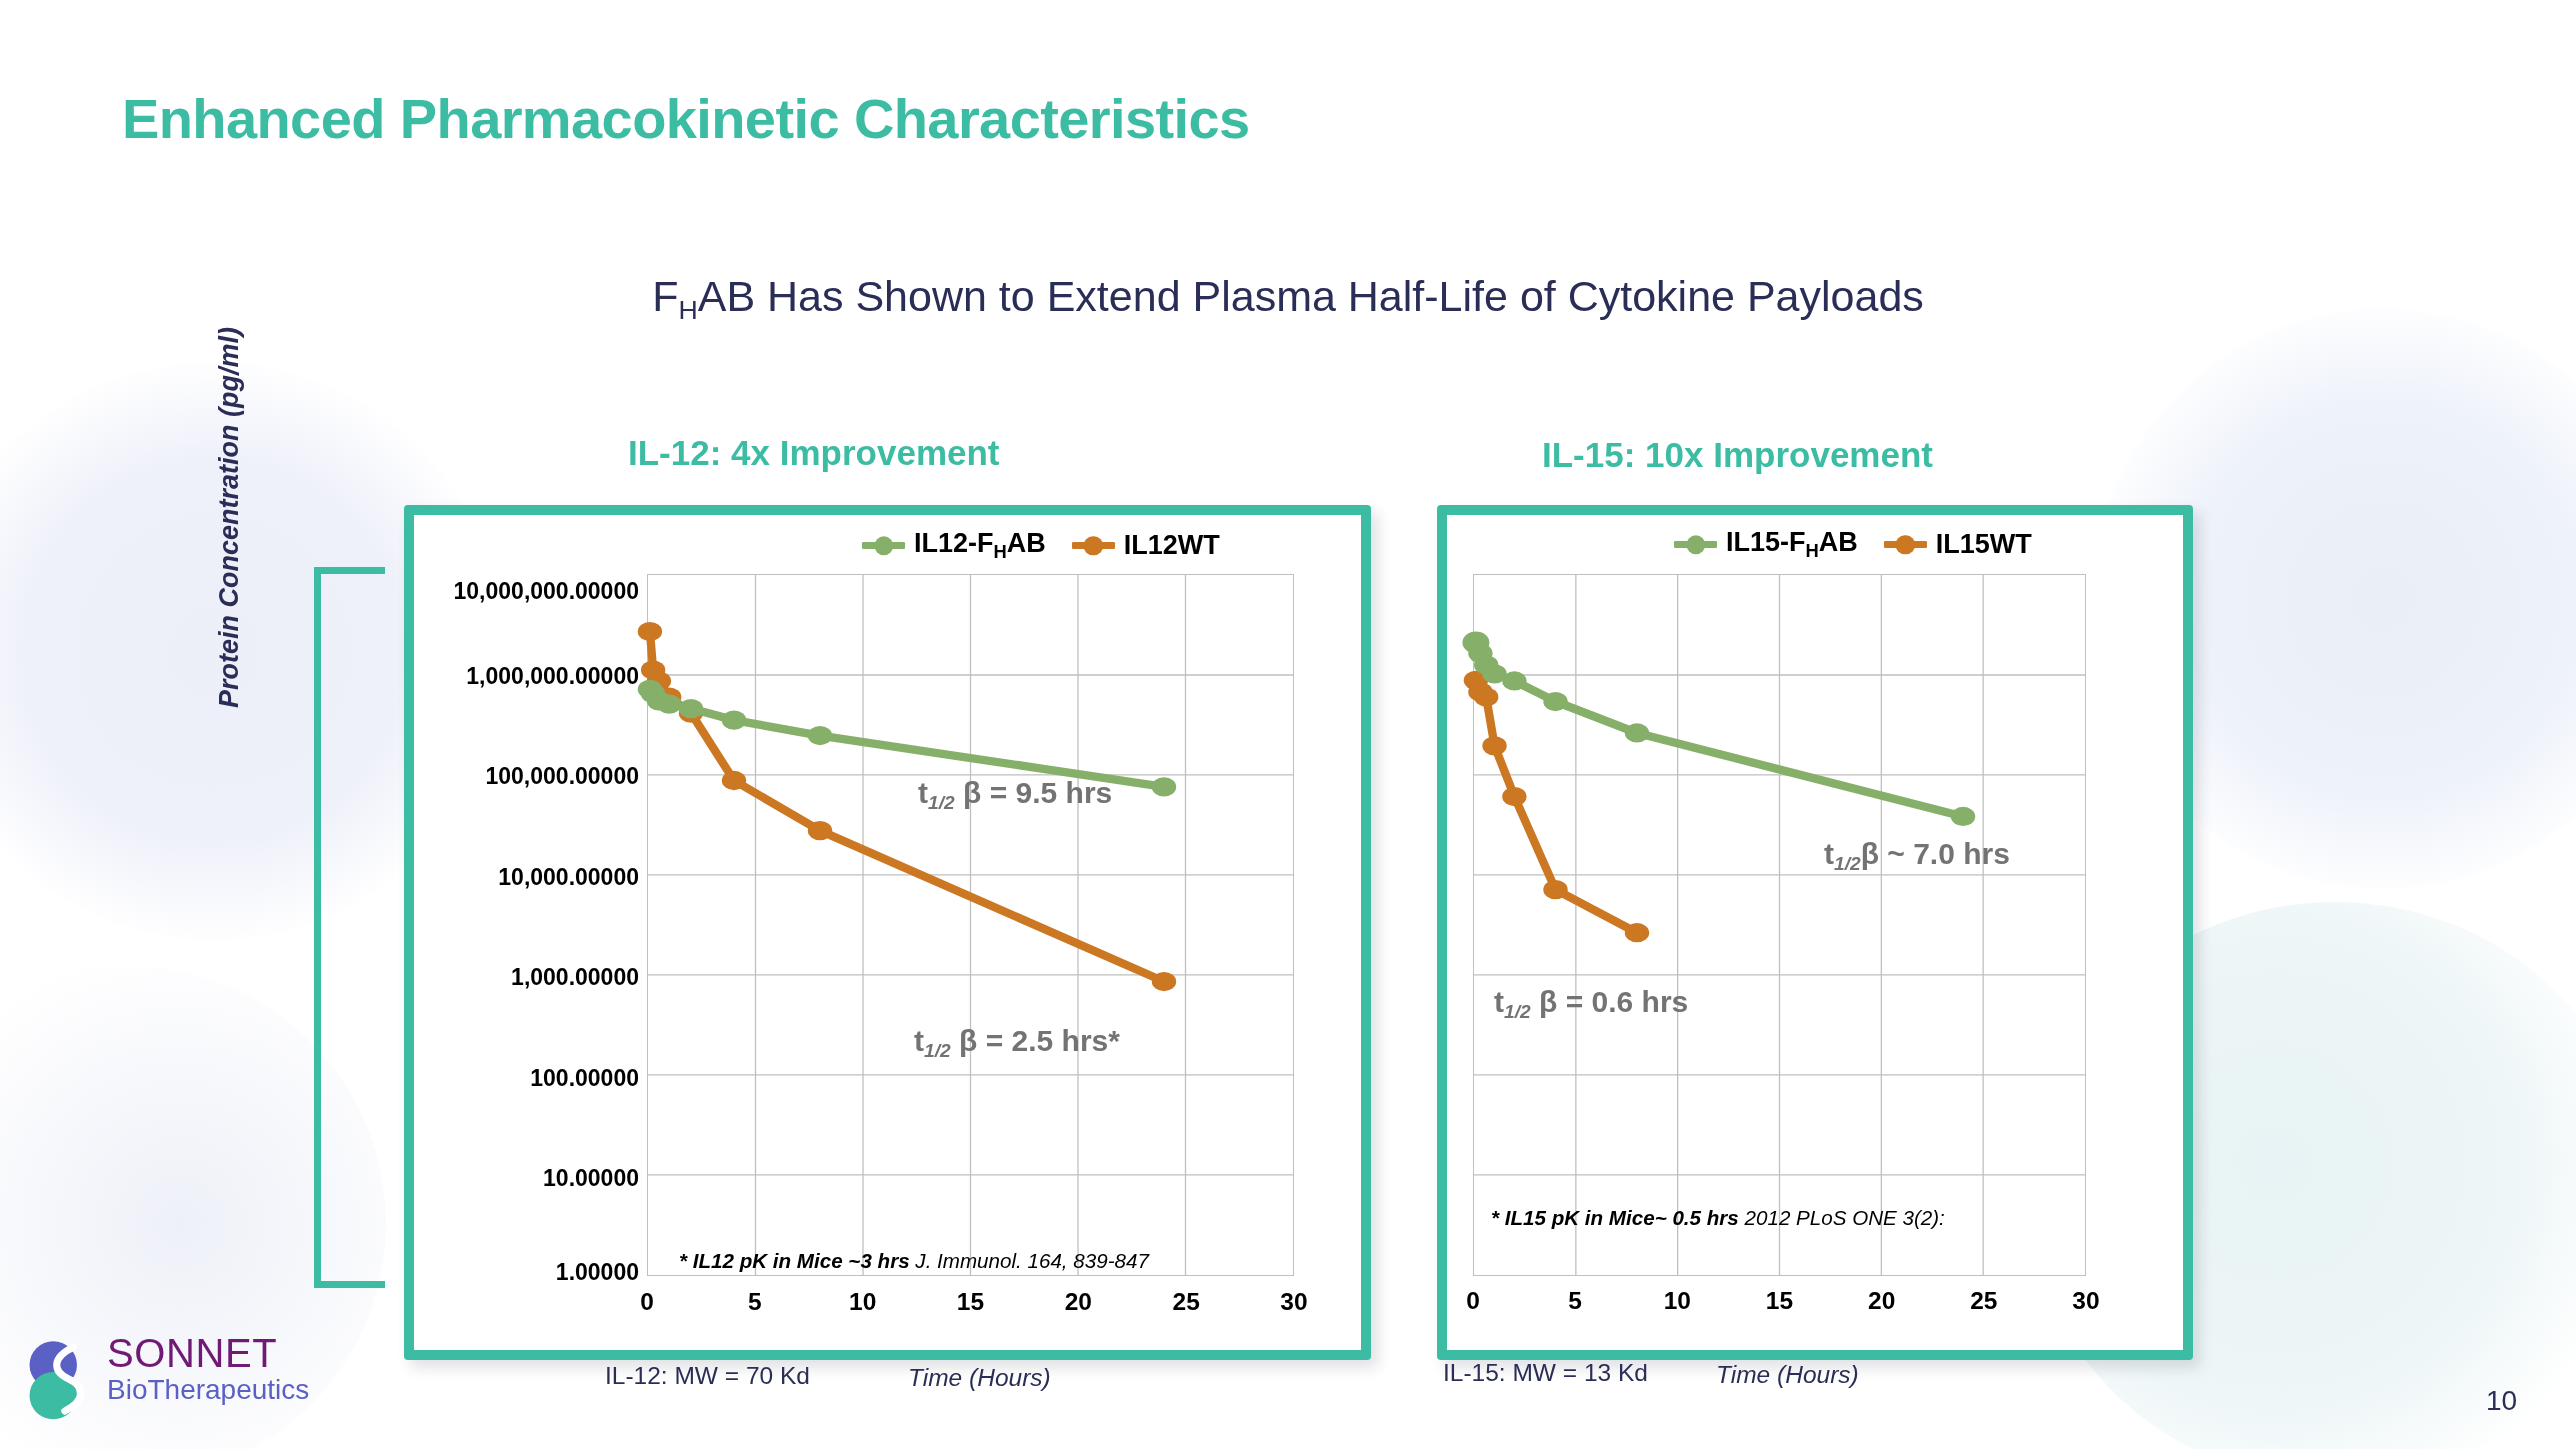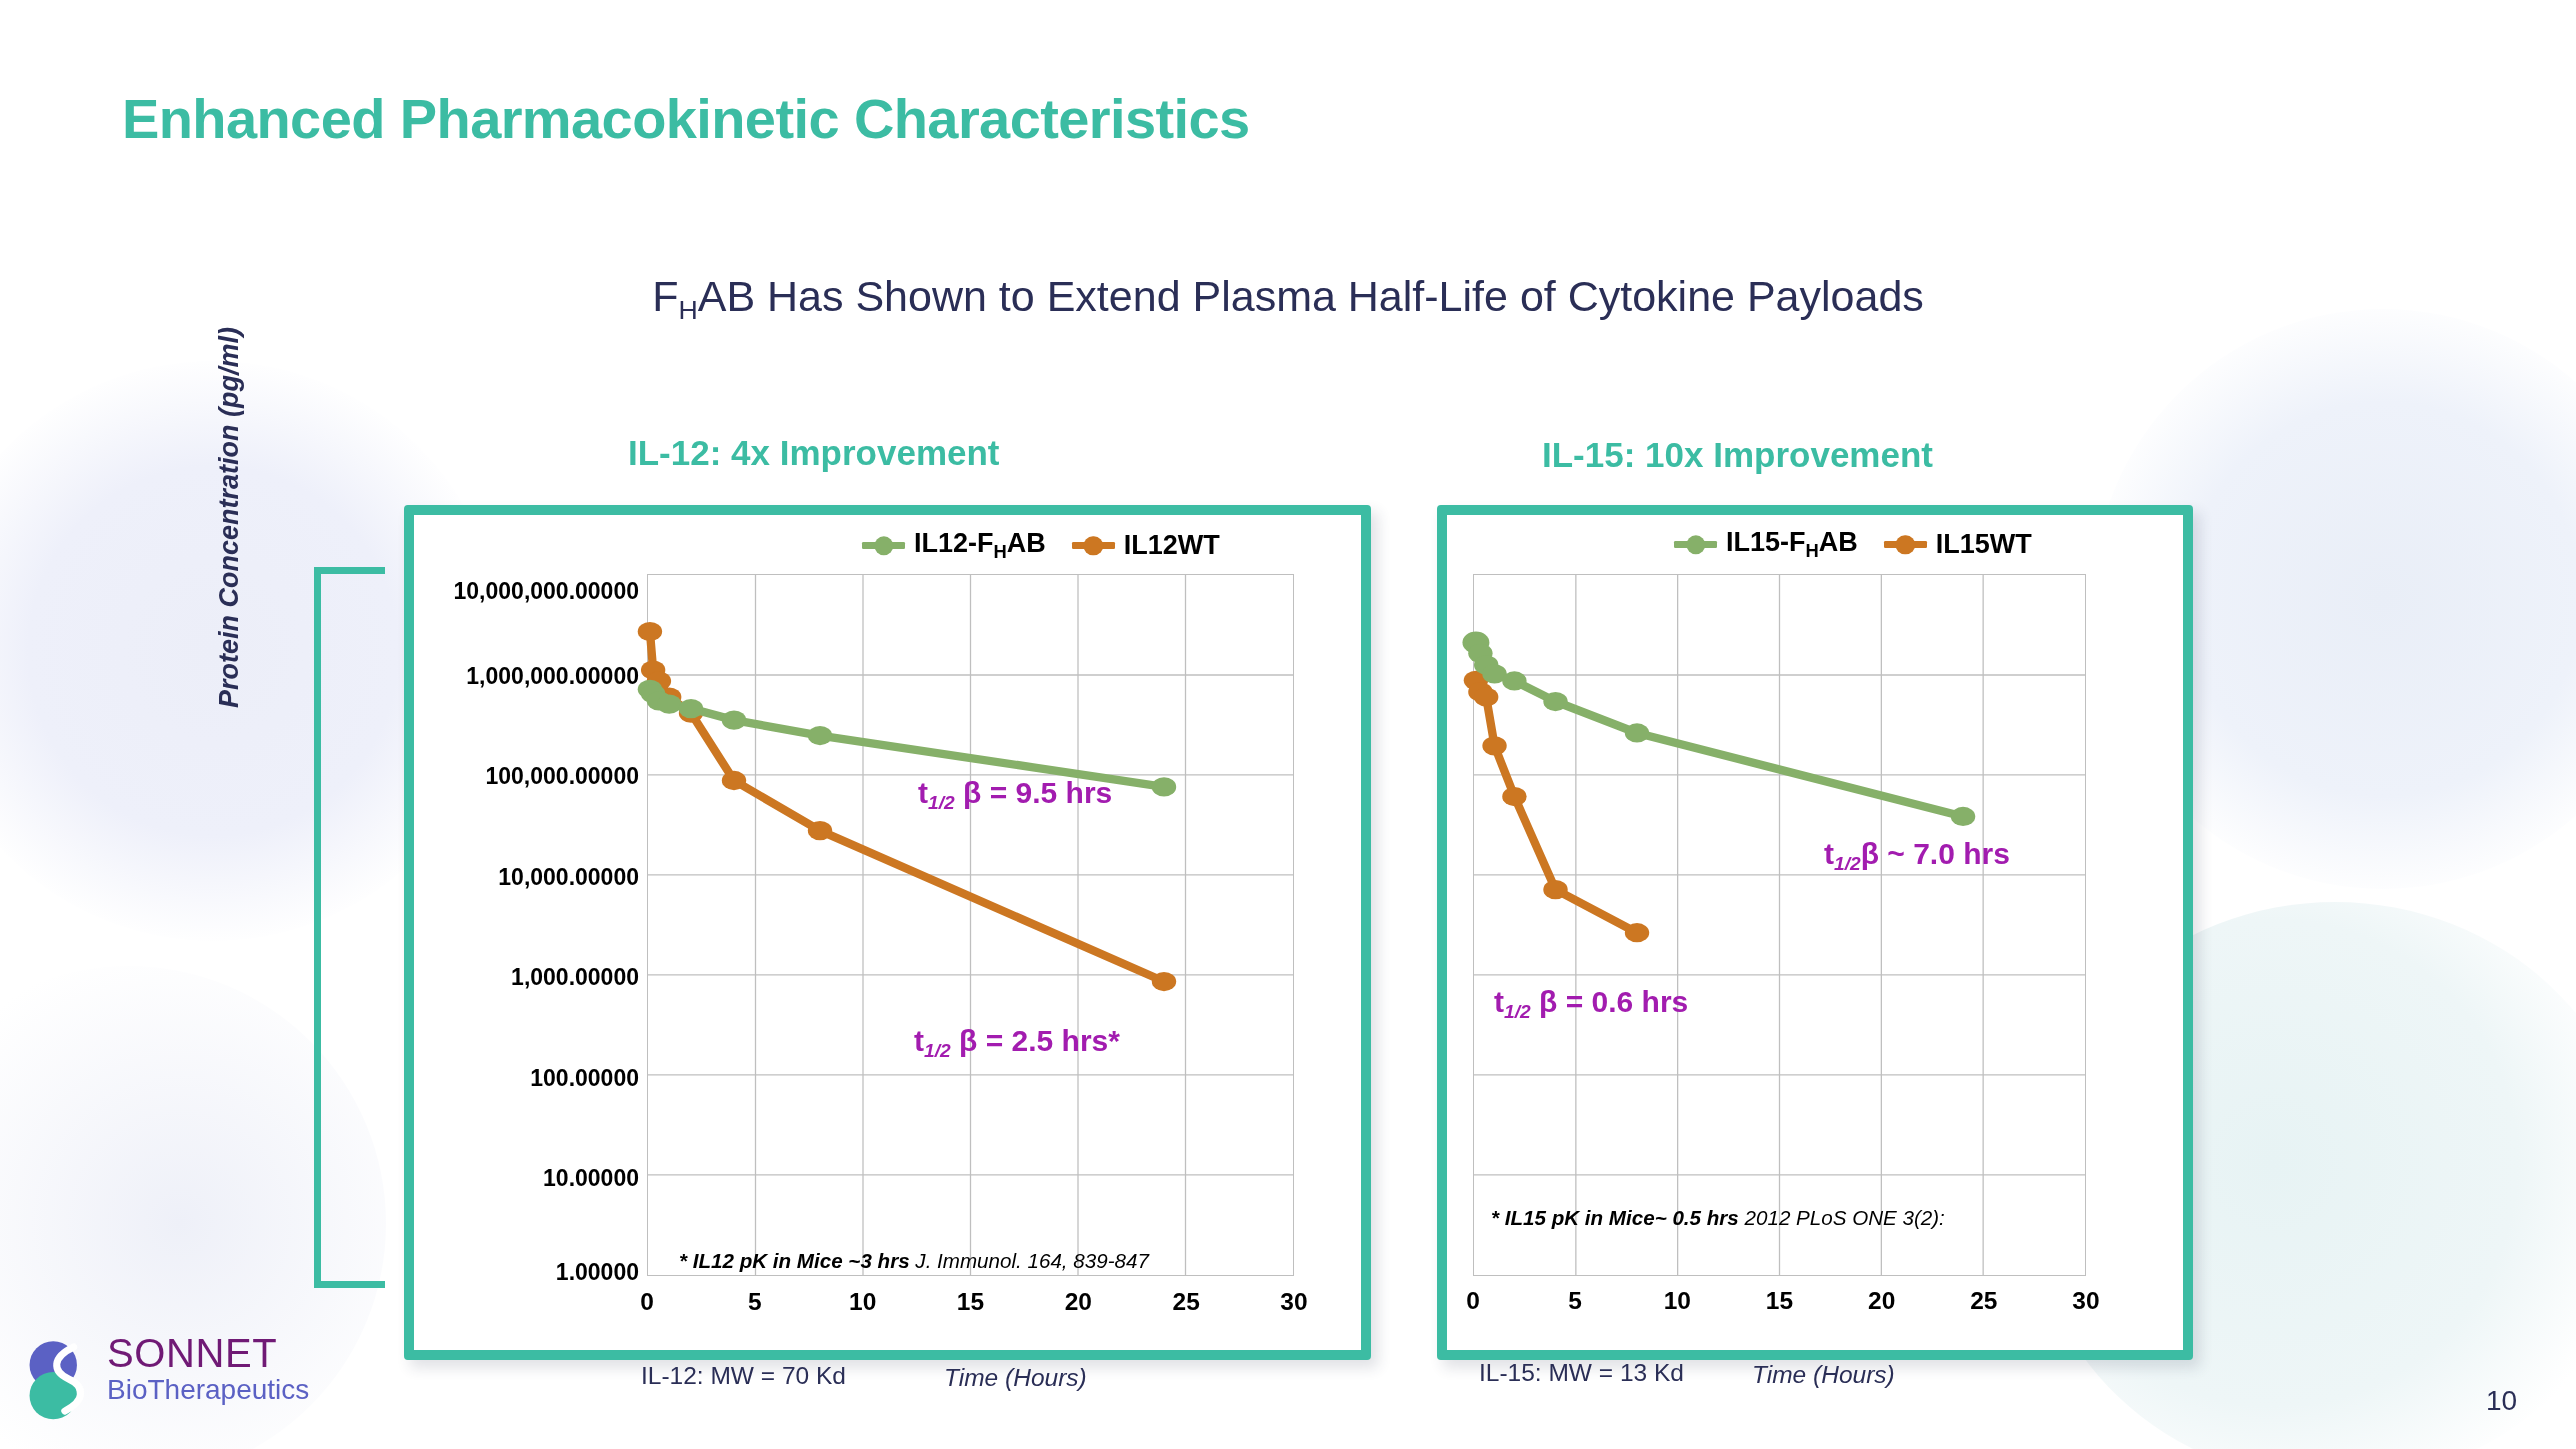--- a/index.html
+++ b/index.html
@@ -89,35 +89,35 @@
   
   .xticks{position:absolute;height:39px;}
   #xticks-left{left:647px;top:1288px;width:647px;}
   #xticks-right{left:1473px;top:1287px;width:613px;}
   .xtick{
     position:absolute;transform:translateX(-50%);
     font-size:24.5px;font-weight:bold;color:#000;
   }
 
   
-  .halflife{position:absolute;font-size:30px;font-weight:bold;color:#a21caf;white-space:nowrap;}
+  .halflife{position:absolute;font-size:30px;font-weight:bold;color:#737373;white-space:nowrap;}
   .halflife sub{font-size:0.64em;font-style:italic;vertical-align:-0.32em;}
   #hl-il12-fhab{left:918px;top:776px;}
   #hl-il12-wt{left:914px;top:1024px;}
   #hl-il15-fhab{left:1824px;top:837px;}
   #hl-il15-wt{left:1494px;top:985px;}
 
   
   .footnote{position:absolute;font-size:20.6px;font-style:italic;white-space:nowrap;color:#000;}
   .footnote .b{font-weight:bold;}
   #footnote-left{left:679px;top:1212px;margin-top:37px;}
   #footnote-right{left:1491px;top:1206px;}
 
   
-  .caption{position:absolute;font-size:24.5px;color:#2A2E56;white-space:nowrap;margin-left:36px;}
+  .caption{position:absolute;font-size:24.5px;color:#2A2E56;white-space:nowrap;}
   .caption.ital{font-style:italic;}
   #cap-mw-left{left:605px;top:1362px;}
   #cap-time-left{left:908px;top:1364px;}
   #cap-mw-right{left:1443px;top:1359px;}
   #cap-time-right{left:1716px;top:1361px;}
 
   
   #logo{position:absolute;left:26px;top:1333px;width:290px;height:97px;}
   #logo-mark{position:absolute;left:0;top:5.2px;width:75px;height:82px;}
   #logo-text{position:absolute;left:81px;top:0;}

